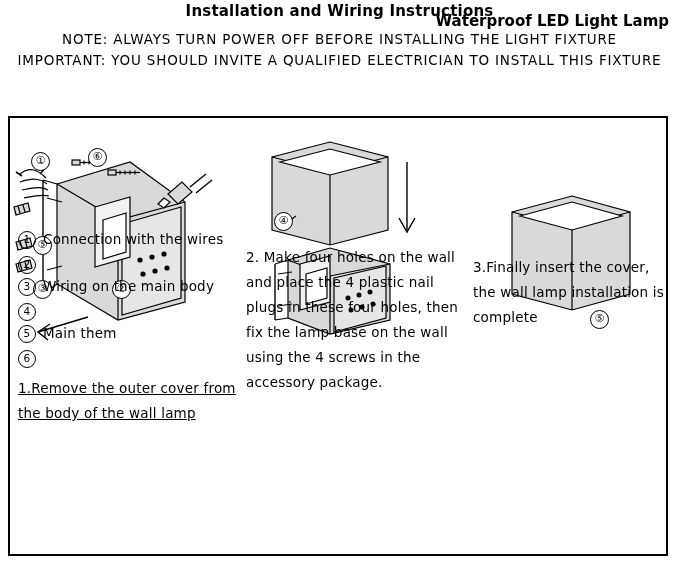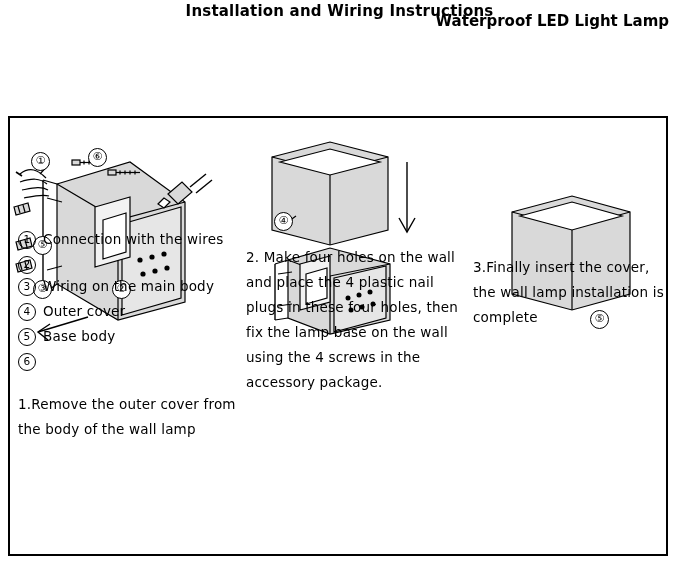--- a/index.html
+++ b/index.html
@@ -91,21 +91,22 @@
     font-size: 10.5px;
     line-height: 15px;
     text-align: center;
     flex: 0 0 auto;
     margin-top: 4px;
   }
   .para {
     margin: 0;
   }
   .para.last1 {
-    margin-top: 21px;
+    margin-top: 8px;
+    text-decoration: underline;
   }
   svg.art {
     position: absolute;
     left: 0;
     top: 0;
     pointer-events: none;
   }
   .badge {
     position: absolute;
     width: 17px;
@@ -119,20 +120,24 @@
     font-family: "DejaVu Sans", sans-serif;
   }
 </style>
 </head>
 <body>
 
 <div class="page">
 
   <div class="title">Installation and Wiring Instructions</div>
 
+  <div class="note-lines">
+    <div>NOTE: ALWAYS TURN POWER OFF BEFORE INSTALLING THE LIGHT FIXTURE</div>
+    <div>IMPORTANT: YOU SHOULD INVITE A QUALIFIED ELECTRICIAN TO INSTALL THIS FIXTURE</div>
+  </div>
 
   <div class="frame"></div>
 
   <div class="lamp-title">Waterproof LED Light Lamp</div>
 
   <svg class="art" width="679" height="573">
     <g stroke="#000" fill="none" stroke-width="1.2">
 
       <polygon points="57,182 130,160 185,200 185,300 118,318 57,282" fill="#d9d9d9" stroke="#000"></polygon>
       <polyline points="57,182 118,218 185,200" stroke="#000" fill="none"></polyline>
@@ -272,25 +277,24 @@
     </div>
     <div class="legend-row">
       <span class="circnum">2</span>
     </div>
     <div class="legend-row">
       <span class="circnum">3</span>
       <span>Wiring on the main body</span>
     </div>
     <div class="legend-row">
       <span class="circnum">4</span>
-      <span>Outer cover</span>
     </div>
     <div class="legend-row">
       <span class="circnum">5</span>
-      <span>Base body</span>
+      <span>Main them</span>
     </div>
     <div class="legend-row">
       <span class="circnum">6</span>
     </div>
     <p class="para last1">1.Remove the outer cover from the body of the wall lamp</p>
   </div>
 
   <div class="col-text col2">
     <p class="para">2. Make four holes on the wall and place the 4 plastic nail plugs in these four holes, then fix the lamp base on the wall using the 4 screws in the accessory package.</p>
   </div>

